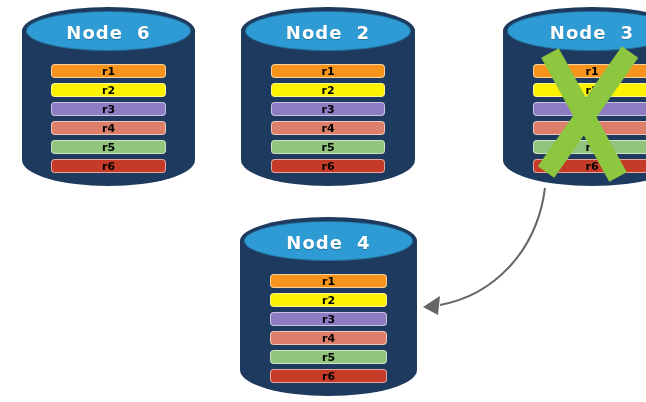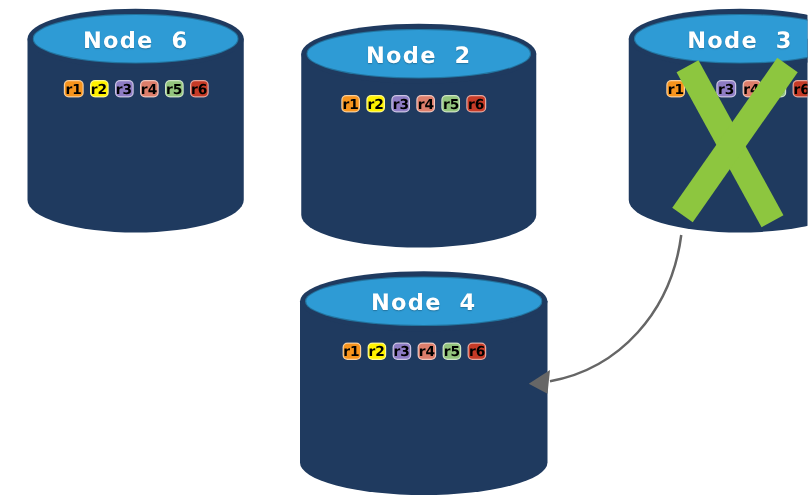--- a/index.html
+++ b/index.html
@@ -35,21 +35,21 @@
     position: absolute; left: 0; right: 0; top: 4px; height: 42px;
     display: flex; align-items: center; justify-content: center;
     color: var(--node-title-text);
     font-weight: bold; font-size: 18px;
     letter-spacing: 1px; word-spacing: 7px;
     text-shadow: 0 1px 1px rgba(0,0,0,0.25);
     z-index: 3;
   }
   .bars {
     position: absolute; left: 17%; right: 17%; top: 57px;
-    display: flex; flex-direction: row; gap: 5px;
+    display: flex; flex-direction: column; gap: 5px;
     z-index: 2;
   }
   .bar {
     height: 14px;
     border-radius: 4px;
     border: 1px solid rgba(255,255,255,0.55);
     box-sizing: border-box;
     display: flex; align-items: center; justify-content: center;
     font-size: 11px; font-weight: bold; line-height: 1;
     color: var(--replica-text);
@@ -86,21 +86,21 @@
     <div class="bars">
       <div class="bar" style="background: rgb(247, 148, 29);">r1</div>
       <div class="bar" style="background: rgb(255, 242, 0);">r2</div>
       <div class="bar" style="background: rgb(142, 124, 195);">r3</div>
       <div class="bar" style="background: rgb(221, 126, 107);">r4</div>
       <div class="bar" style="background: rgb(147, 196, 125);">r5</div>
       <div class="bar" style="background: rgb(198, 59, 39);">r6</div>
     </div>
   </div>
 
-  <div class="node" style="left:241px; top:19px; width:188px; height:179px;">
+  <div class="node" style="left:241px; top:7px; width:174px; height:179px;">
     <div class="cyl-side"></div>
     <div class="cyl-top">
       <div class="cyl-top-face"></div>
     </div>
     <div class="node-title">Node 2</div>
     <div class="bars">
       <div class="bar" style="background: rgb(247, 148, 29);">r1</div>
       <div class="bar" style="background: rgb(255, 242, 0);">r2</div>
       <div class="bar" style="background: rgb(142, 124, 195);">r3</div>
       <div class="bar" style="background: rgb(221, 126, 107);">r4</div>
@@ -122,21 +122,21 @@
       <div class="bar" style="background: rgb(221, 126, 107);">r4</div>
       <div class="bar" style="background: rgb(147, 196, 125);">r5</div>
       <div class="bar" style="background: rgb(198, 59, 39);">r6</div>
     </div>
     <svg class="fail-x" viewBox="0 0 178 179" aria-hidden="true">
       <line x1="47" y1="46" x2="115" y2="170"></line>
       <line x1="127" y1="45" x2="43" y2="165"></line>
     </svg>
   </div>
 
-  <div class="node" style="left:240px; top:217px; width:198px; height:179px;">
+  <div class="node" style="left:240px; top:217px; width:177px; height:179px;">
     <div class="cyl-side"></div>
     <div class="cyl-top">
       <div class="cyl-top-face"></div>
     </div>
     <div class="node-title">Node 4</div>
     <div class="bars">
       <div class="bar" style="background: rgb(247, 148, 29);">r1</div>
       <div class="bar" style="background: rgb(255, 242, 0);">r2</div>
       <div class="bar" style="background: rgb(142, 124, 195);">r3</div>
       <div class="bar" style="background: rgb(221, 126, 107);">r4</div>

